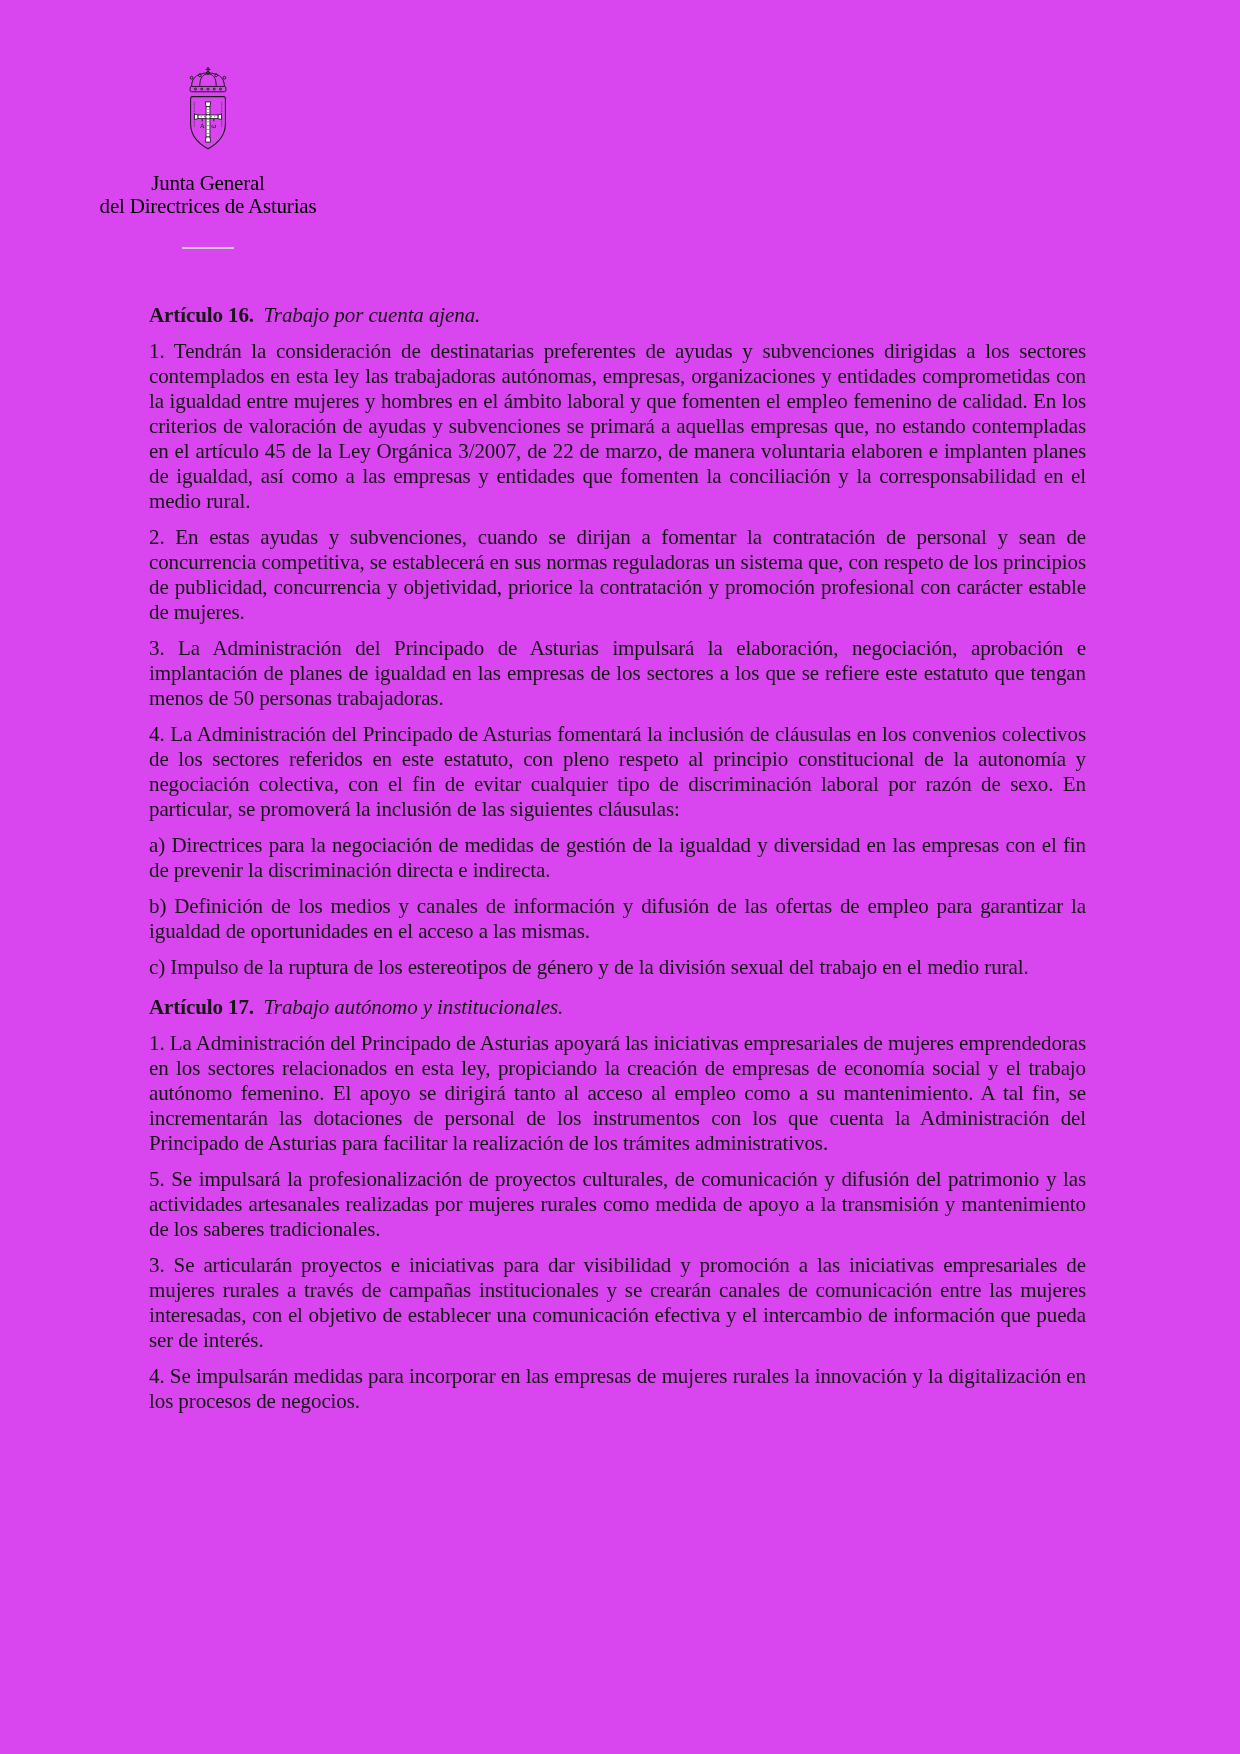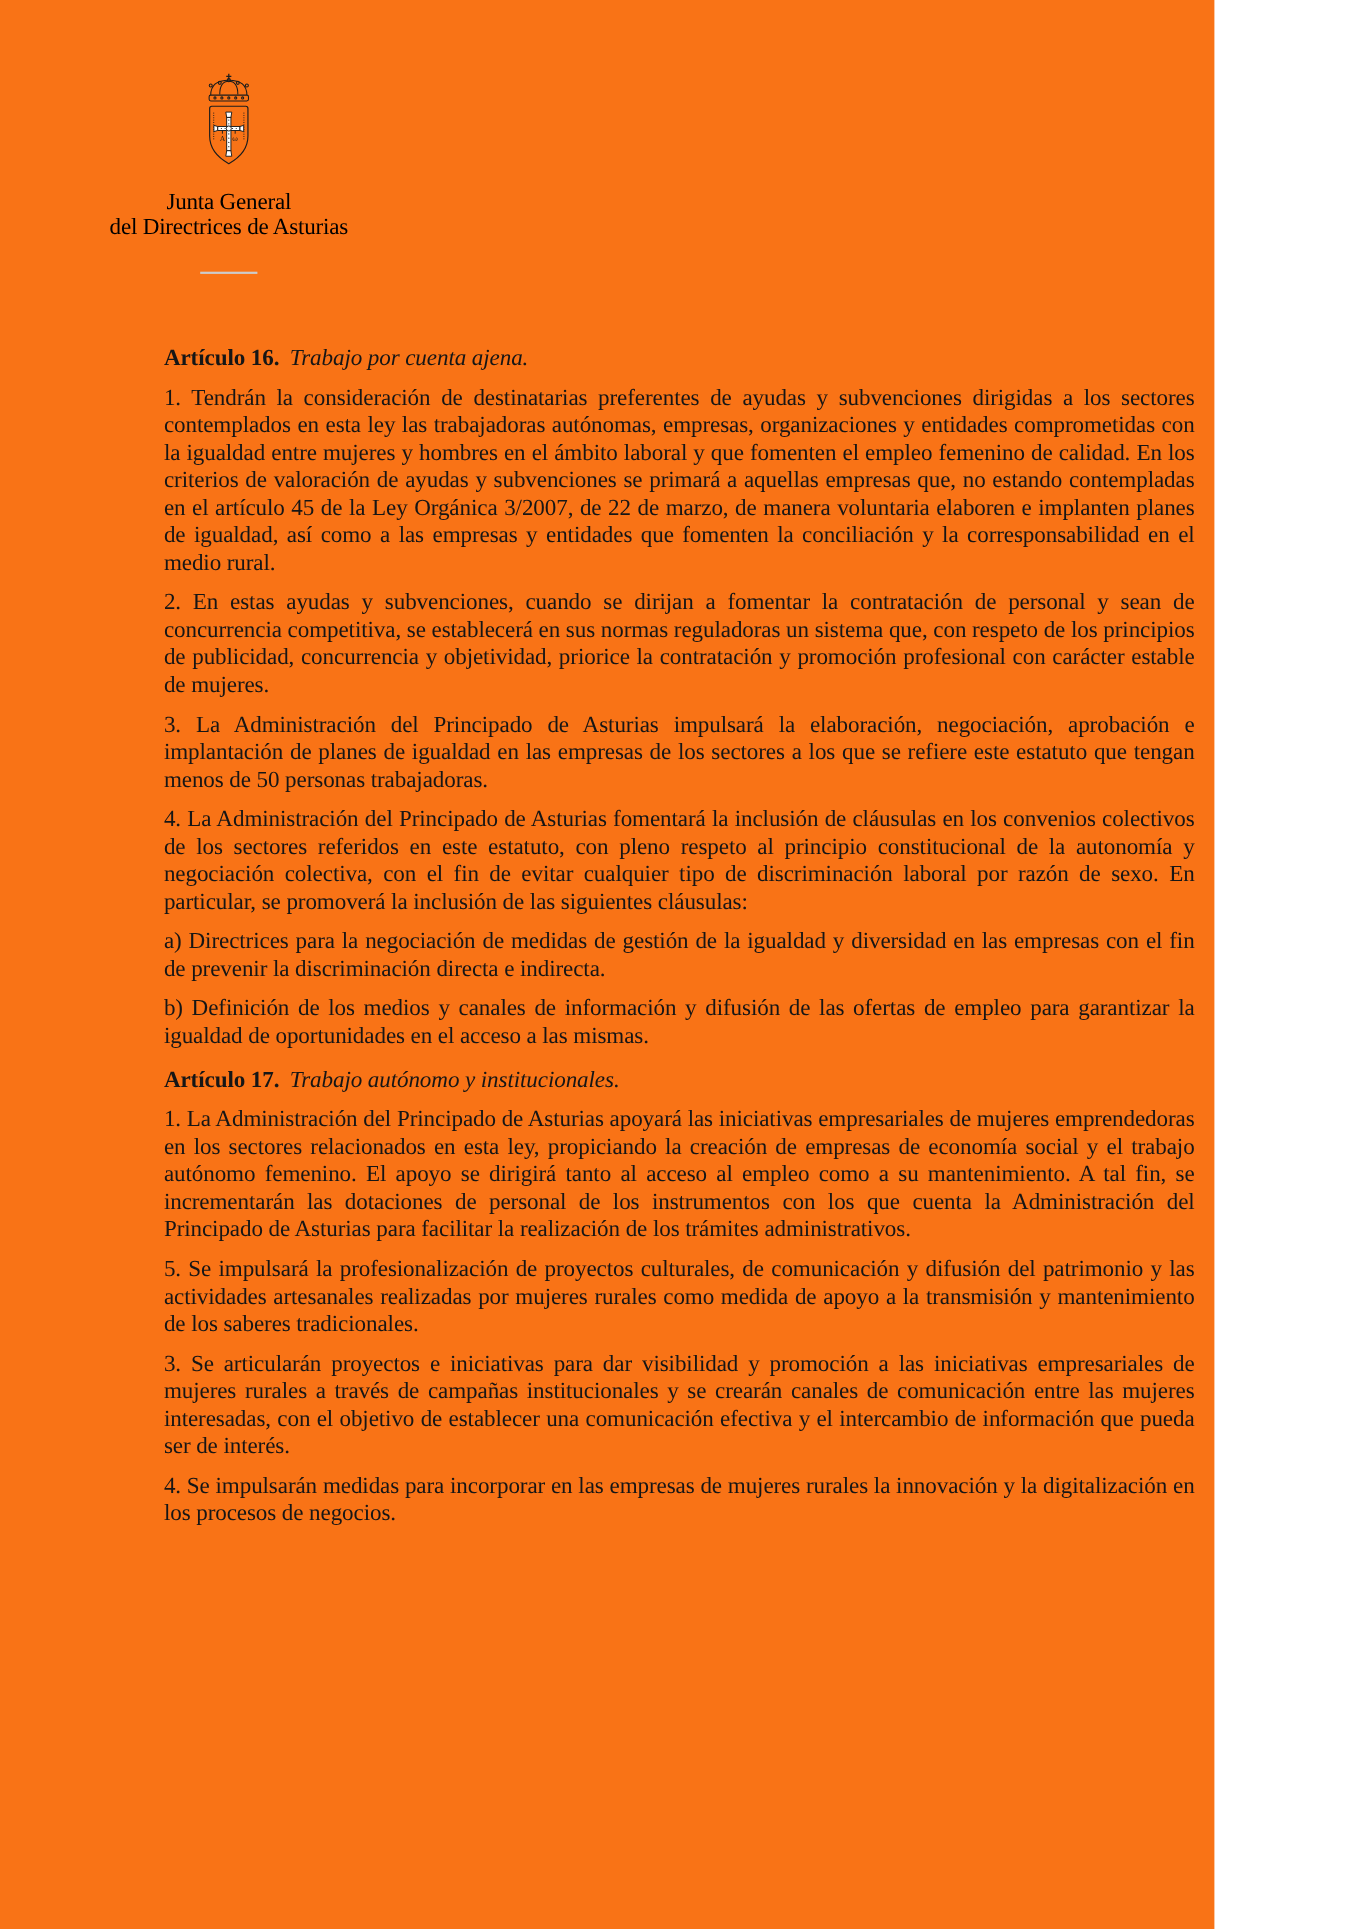--- a/index.html
+++ b/index.html
@@ -1,19 +1,19 @@
 <!DOCTYPE html>
 <html lang="es"><head>
 <meta charset="utf-8">
 <style>
   html,body { margin:0; padding:0; background:#ffffff; }
   .page {
     position:relative;
-    width:1104px; height:1754px;
-    background:#f97316;
+    width:1240px; height:1754px;
+    background:#d946ef;
     font-family:"Liberation Serif", serif;
     color:#161616;
     overflow:hidden;
   }
   
   .logo-block {
     position:absolute; left:88px; top:64px; width:240px;
     text-align:center;
   }
   .emblem { display:block; margin:0 auto; width:58px; height:100px; }
@@ -28,21 +28,21 @@
   }
   
   .doc-body {
     position:absolute; left:149px; top:297px; width:937px;
     font-size:21px; line-height:25px;
     text-align:justify;
     letter-spacing:-0.1px;
   }
   .doc-body p { margin:0 0 11px 0; }
   p.article-heading { margin-top:15px; }
-  p.article-heading.first { margin-top:16px; }
+  p.article-heading.first { margin-top:6px; }
   .article-heading b { font-weight:bold; margin-right:0.45em; }
   .article-heading i { font-style:italic; }
   .it { font-style:italic; }
   
   .page-number {
     position:absolute; left:0; top:1653px; width:100%;
     text-align:center; font-size:20px; color:#161616;
   }
 </style>
 </head>
@@ -117,20 +117,21 @@
   <main class="doc-body">
 
     <p class="article-heading first"><b>Artículo 16.</b><i>Trabajo por cuenta ajena.</i></p>
 
     <p><span>1. Tendrán la consideración de destinatarias preferentes de ayudas y subvenciones dirigidas a los sectores contemplados en esta ley las trabajadoras autónomas, empresas, organizaciones y entidades comprometidas con la igualdad entre mujeres y hombres en el ámbito laboral y que fomenten el empleo femenino de calidad. En los criterios de valoración de ayudas y subvenciones se primará a aquellas empresas que, no estando contempladas en el artículo 45 de la Ley Orgánica 3/2007, de 22 de marzo, de manera voluntaria elaboren e implanten planes de igualdad, así como a las empresas y entidades que fomenten la conciliación y la corresponsabilidad en el medio rural.</span><span class="it"></span></p>
     <p><span>2. En estas ayudas y subvenciones, cuando se dirijan a fomentar la contratación de personal y sean de concurrencia competitiva, se establecerá en sus normas reguladoras un sistema que, con respeto de los principios de publicidad, concurrencia y objetividad, priorice la contratación y promoción profesional con carácter estable de mujeres.</span><span class="it"></span></p>
     <p><span>3. La Administración del Principado de Asturias impulsará la elaboración, negociación, aprobación e implantación de planes de igualdad en las empresas de los sectores a los que se refiere este estatuto que tengan menos de 50 personas trabajadoras.</span><span class="it"></span></p>
     <p><span>4. La Administración del Principado de Asturias fomentará la inclusión de cláusulas en los convenios colectivos de los sectores referidos en este estatuto, con pleno respeto al principio constitucional de la autonomía y negociación colectiva, con el fin de evitar cualquier tipo de discriminación laboral por razón de sexo. En particular, se promoverá la inclusión de las siguientes cláusulas:</span><span class="it"></span></p>
     <p><span>a) Directrices para la negociación de medidas de gestión de la igualdad y diversidad en las empresas con el fin de prevenir la discriminación directa e indirecta.</span><span class="it"></span></p>
     <p><span>b) Definición de los medios y canales de información y difusión de las ofertas de empleo para garantizar la igualdad de oportunidades en el acceso a las mismas.</span><span class="it"></span></p>
+    <p><span>c) Impulso de la ruptura de los estereotipos de género y de la división sexual del trabajo en el medio rural.</span><span class="it"></span></p>
 
     <p class="article-heading"><b>Artículo 17.</b><i>Trabajo autónomo y institucionales.</i></p>
 
     <p><span>1. La Administración del Principado de Asturias apoyará las iniciativas empresariales de mujeres emprendedoras en los sectores relacionados en esta ley, propiciando la creación de empresas de economía social y el trabajo autónomo femenino. El apoyo se dirigirá tanto al acceso al empleo como a su mantenimiento. A tal fin, se incrementarán las dotaciones de personal de los instrumentos con los que cuenta la Administración del Principado de Asturias para facilitar la realización de los trámites administrativos.</span><span class="it"></span></p>
     <p><span>5. Se impulsará la profesionalización de proyectos culturales, de comunicación y difusión del patrimonio y las actividades artesanales realizadas por mujeres rurales como medida de apoyo a la transmisión y mantenimiento de los saberes tradicionales.</span><span class="it"></span></p>
     <p><span>3. Se articularán proyectos e iniciativas para dar visibilidad y promoción a las iniciativas empresariales de mujeres rurales a través de campañas institucionales y se crearán canales de comunicación entre las mujeres interesadas, con el objetivo de establecer una comunicación efectiva y el intercambio de información que pueda ser de interés.</span><span class="it"></span></p>
     <p><span>4. Se impulsarán medidas para incorporar en las empresas de mujeres rurales la innovación y la digitalización en los procesos de negocios.</span><span class="it"></span></p>
 
   </main>
 

